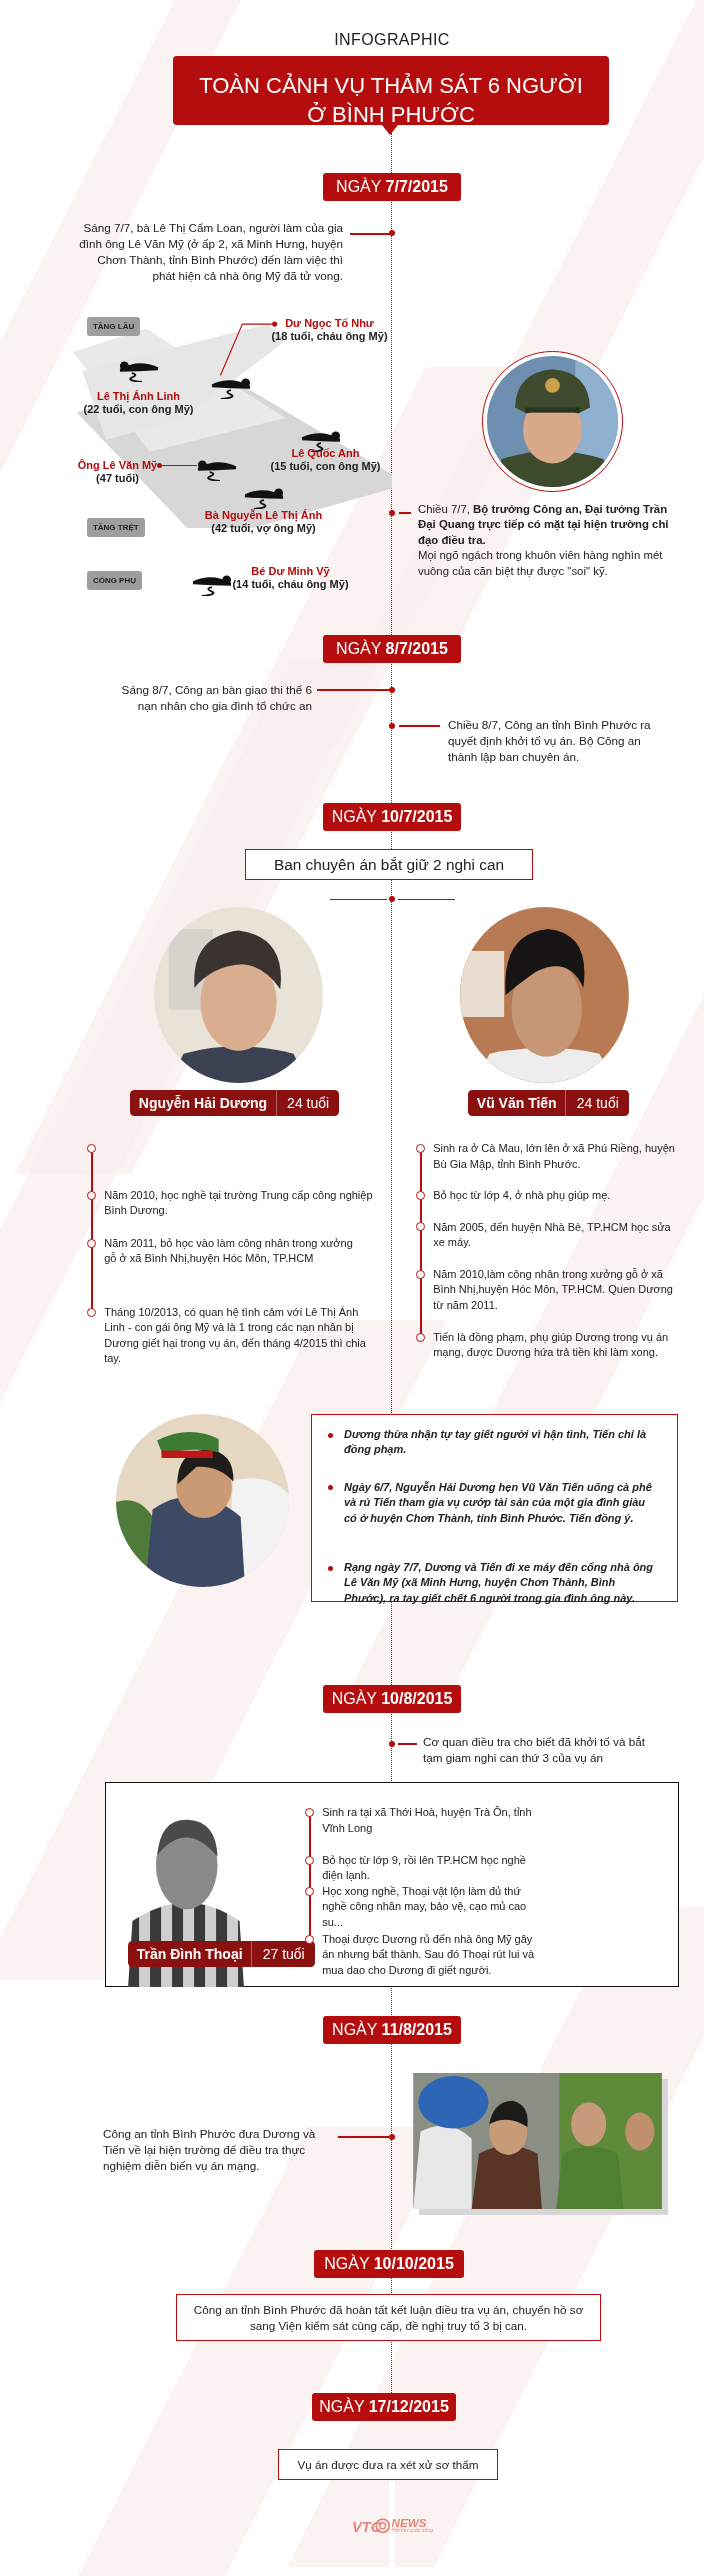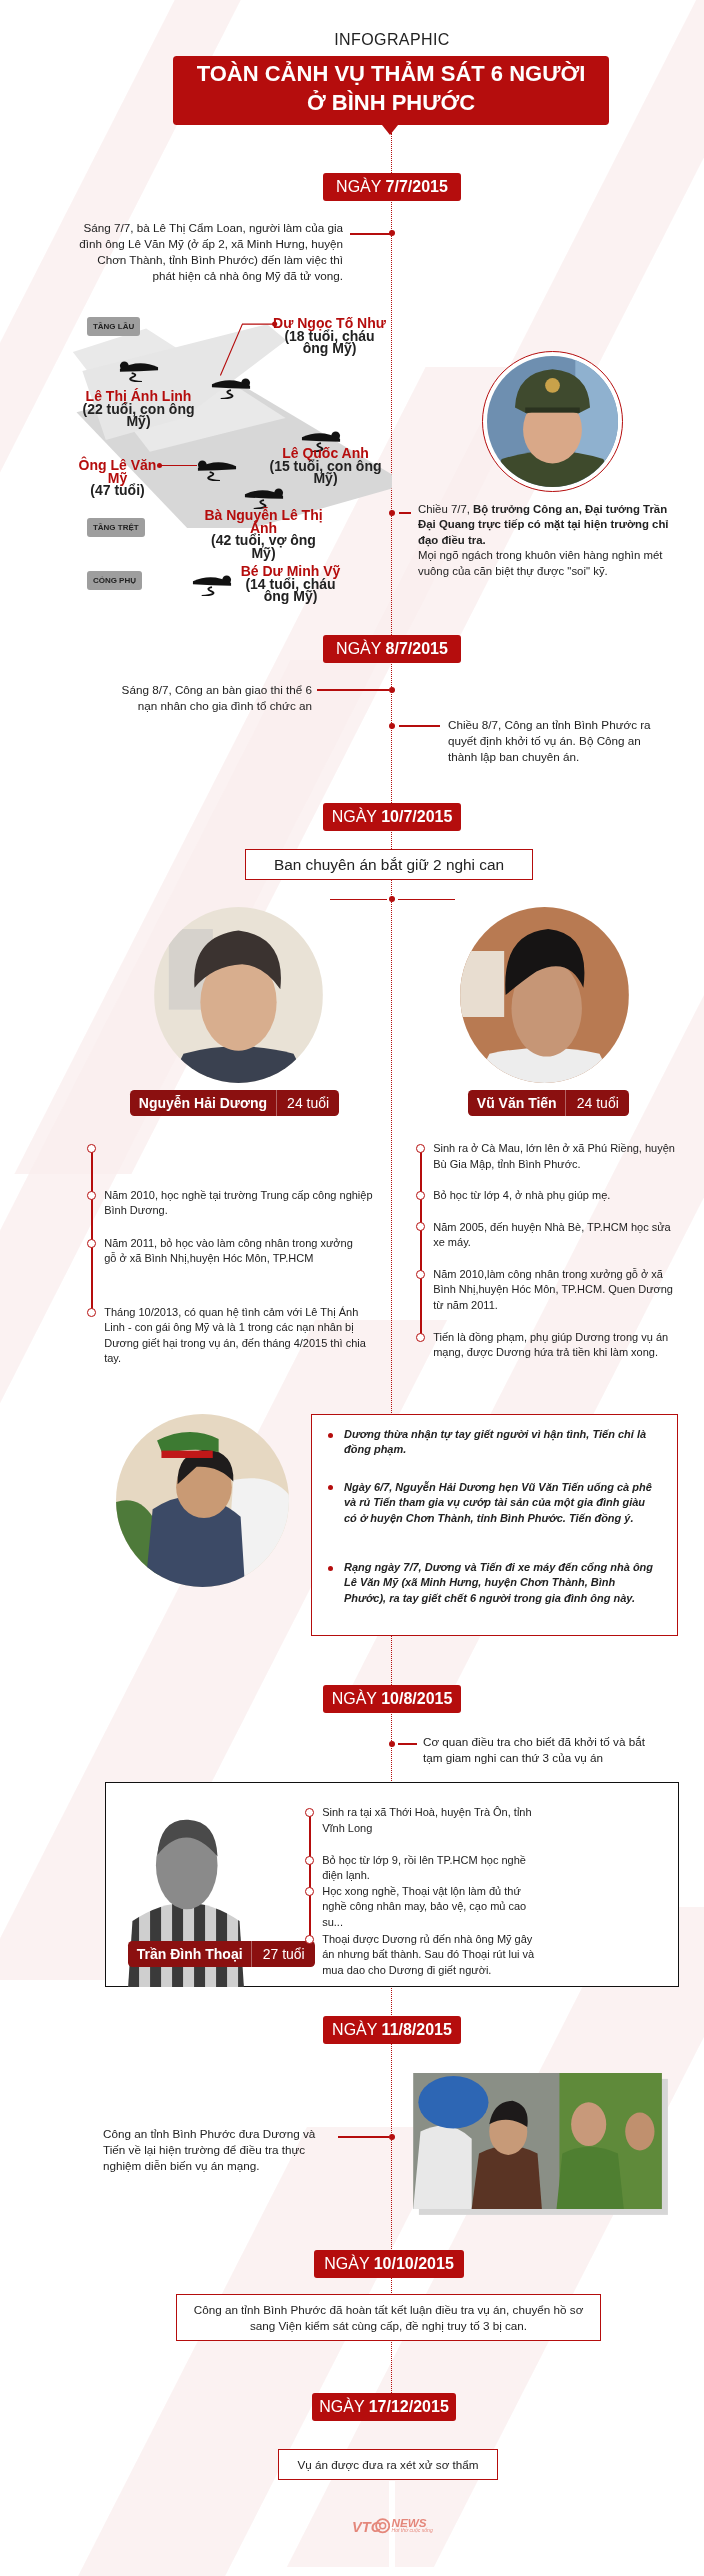--- a/index.html
+++ b/index.html
@@ -29,22 +29,22 @@
   }
   .abs { position: absolute; }
 
   .kicker {
     position: absolute; left: 0; width: 704px; top: 31px;
     text-align: center; font-size: 16px; color: #222; letter-spacing: 0.4px;
   }
   .title-box {
     position: absolute; left: 133px; top: 56px; width: 436px; height: 69px;
     background: #b50d0d; border-radius: 3.7px;
-    color: #fff; text-align: center; font-weight: bold; font-size: 22px; line-height: 29px;
-    padding-top: 3px;
+    color: #fff; text-align: center; font-weight: normal; font-size: 22px; line-height: 29px;
+    padding-top: 15px;
   }
   .title-box::after {
     content: ""; position: absolute; left: 209px; bottom: -10.3px;
     border-left: 8.8px solid transparent; border-right: 8.8px solid transparent;
     border-top: 10.3px solid #b50d0d;
   }
   .date-badge {
     position: absolute; height: 28px; background: #b50d0d; border-radius: 2.9px;
     color: #fff; font-size: 16px; line-height: 28px; text-align: center;
     white-space: nowrap;
@@ -58,21 +58,21 @@
 
   .hline { position: absolute; height: 1.5px; background: #b50d0d; }
   .dot { position: absolute; width: 5.9px; height: 5.9px; border-radius: 50%; background: #b50d0d; }
 
   
   .floor { position: absolute; }
   .tag {
     position: absolute; background: #9e9e9e; color: #222; border-radius: 2.9px;
     font-size: 8px; font-weight: bold; padding: 0 5.9px; height: 19px; line-height: 19px;
   }
-  .victim-name { position: absolute; text-align: center; font-size: 14px; line-height: 12.5px; }
+  .victim-name { position: absolute; text-align: center; font-size: 11px; line-height: 12.5px; }
   .victim-name .n { color: #b50d0d; font-weight: bold; display: block; }
   .victim-name .d { color: #222; font-weight: bold; display: block; }
   .body-icon { position: absolute; width: 44px; height: 25px; }
 
   
   .portrait {
     position: absolute; border-radius: 50%; overflow: hidden;
   }
   .name-chip {
     position: absolute; height: 26.4px; background: #8b1010; border-radius: 4.4px;
@@ -309,21 +309,21 @@
       <rect width="236" height="236" fill="#e6d8c2"></rect>
       <path d="M0 236 L0 120 Q30 110 50 140 L60 236 Z" fill="#4e7a3a"></path>
       <path d="M150 236 L160 90 Q210 80 236 110 L236 236 Z" fill="#f2f2f2"></path>
       <path d="M40 236 L50 130 Q110 90 170 140 L176 236 Z" fill="#3c4a66"></path>
       <ellipse cx="120" cy="100" rx="38" ry="42" fill="#c99a74"></ellipse>
       <path d="M84 96 Q82 52 124 48 Q162 52 160 92 Q140 70 110 72 Z" fill="#1f1c1c"></path>
       <path d="M56 36 Q100 14 140 34 L140 52 Q100 44 64 56 Z" fill="#3d7a32"></path>
       <rect x="62" y="50" width="70" height="10" fill="#c01818"></rect>
     </svg>
   </div>
-  <div class="boxed facts" style="left:271px;top:1414px;width:367px;height:222px;text-align:left;">
+  <div class="boxed facts" style="left:271px;top:1414px;width:367px;height:188px;text-align:left;">
     <div class="bullet" style="top:17.6px;"></div>
     <div class="li" style="top:11.7px;width:308px;">Dương thừa nhận tự tay giết người vì hận tình, Tiến chỉ là đồng phạm.</div>
     <div class="bullet" style="top:70px;"></div>
     <div class="li" style="top:65px;width:315px;">Ngày 6/7, Nguyễn Hải Dương hẹn Vũ Văn Tiến uống cà phê và rủ Tiến tham gia vụ cướp tài sản của một gia đình giàu có ở huyện Chơn Thành, tỉnh Bình Phước. Tiến đồng ý.</div>
     <div class="bullet" style="top:151px;"></div>
     <div class="li" style="top:145px;width:315px;">Rạng ngày 7/7, Dương và Tiến đi xe máy đến cổng nhà ông Lê Văn Mỹ (xã Minh Hưng, huyện Chơn Thành, Bình Phước), ra tay giết chết 6 người trong gia đình ông này.</div>
   </div>
 
   <div class="date-badge" style="left:283px;top:1685px;width:138px;">
     <span class="lbl">NGÀY</span>

